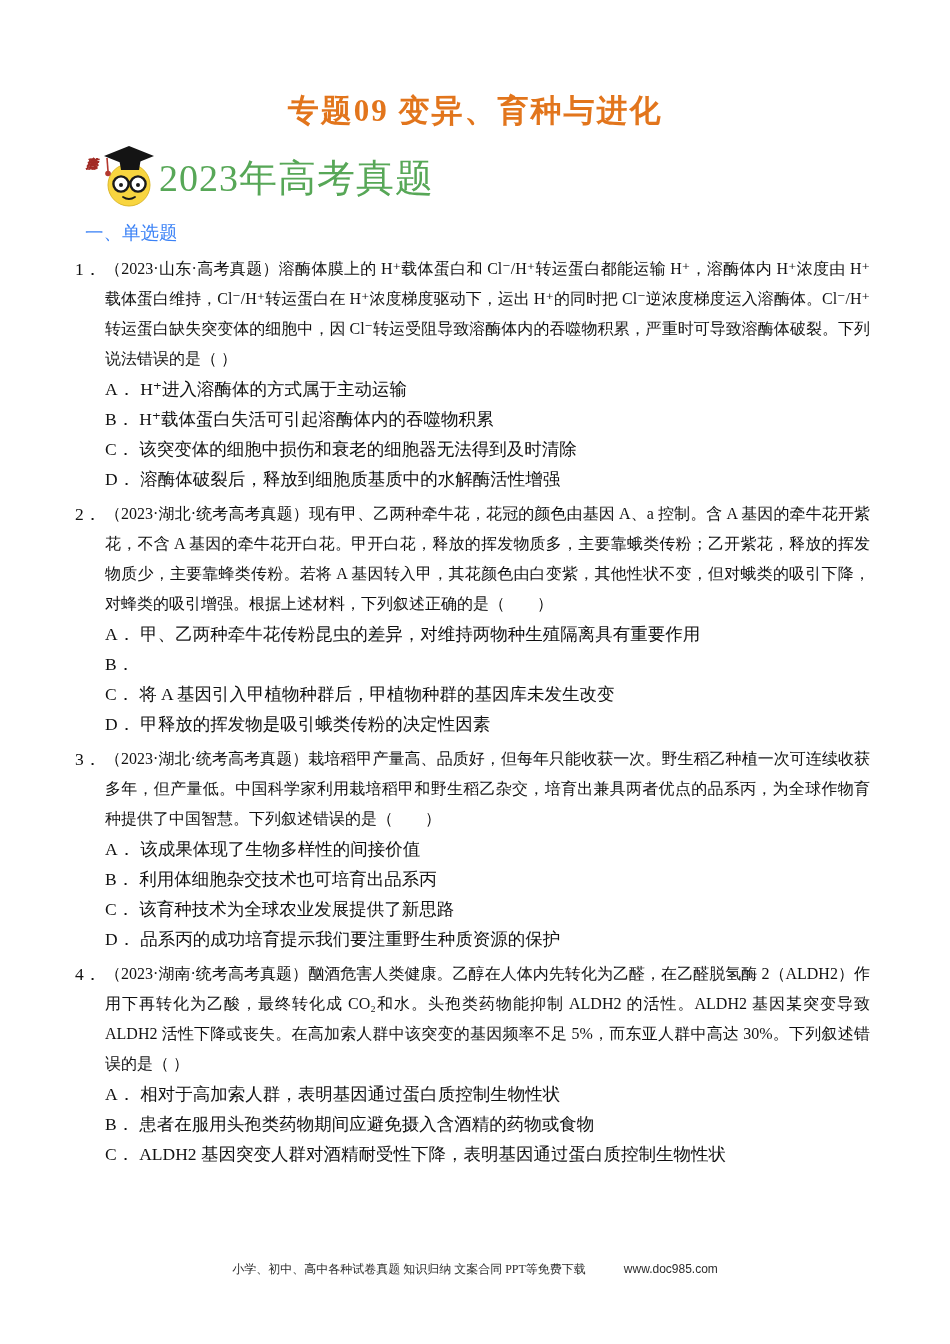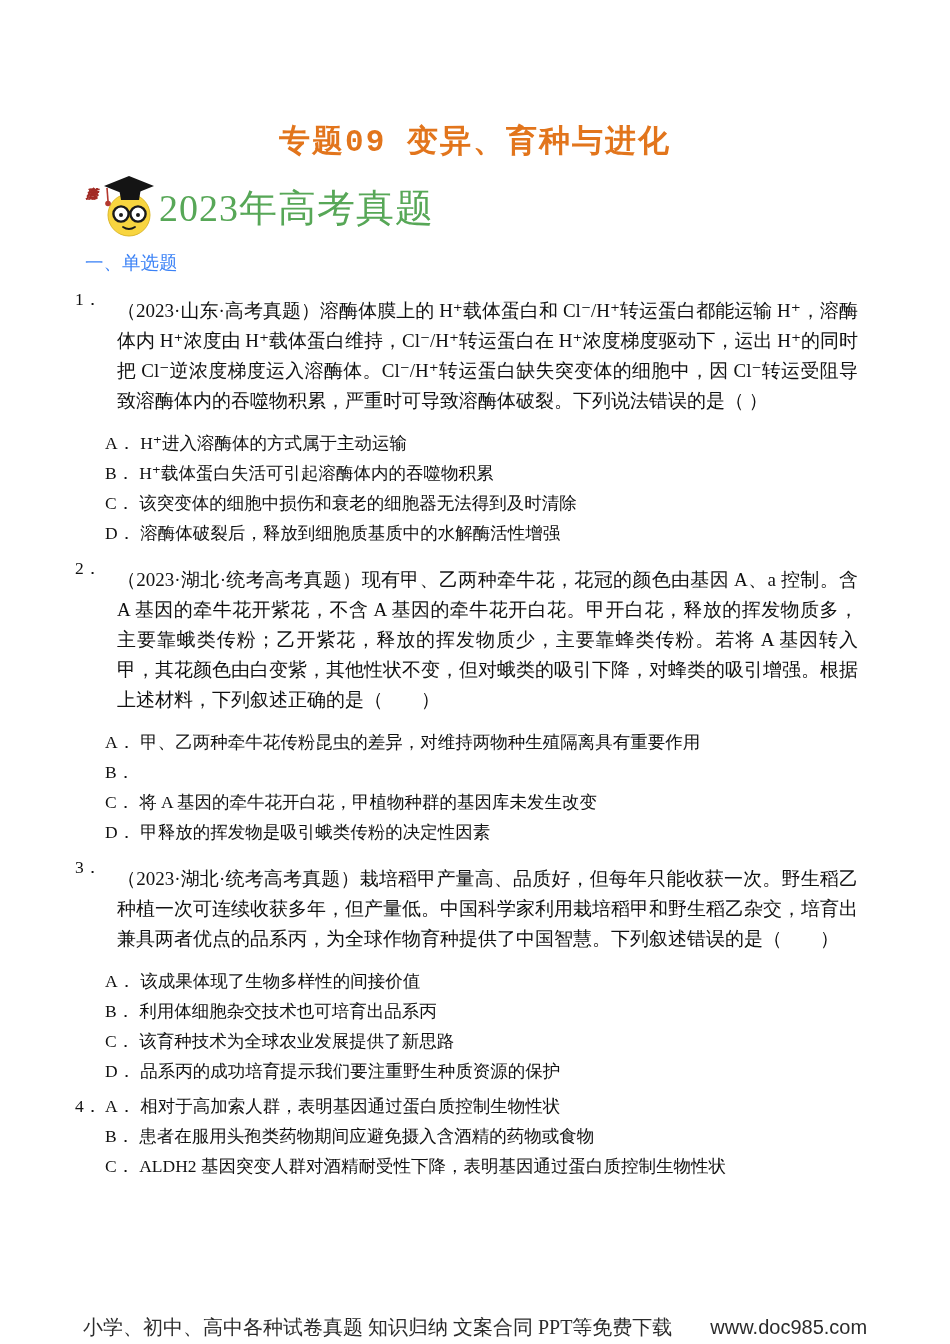--- a/index.html
+++ b/index.html
@@ -9,23 +9,23 @@
   }
   body {
     width: 950px;
     height: 1344px;
     position: relative;
     overflow: hidden;
     font-family: "Liberation Serif", "DejaVu Serif", serif;
     color: #111111;
   }
   .doc-title {
-    padding-top: 120px;
+    padding-top: 90px;
     text-align: center;
-    font-family: Liberation Mono, monospace;
+    font-family: Liberation Serif, serif;
     font-weight: bold;
     font-size: 31px;
     letter-spacing: 2px;
     color: #e2751c;
   }
   .banner {
     display: flex;
     align-items: center;
     margin: 13px 0 0 85px;
     height: 66px;
@@ -61,42 +61,42 @@
   .question { margin-bottom: 5px; }
   .q-row { display: flex; }
   .q-num {
     width: 30px;
     flex-shrink: 0;
     font-size: 17.5px;
     line-height: 30px;
   }
   .q-main { flex: 1; min-width: 0; }
   .q-stem {
-    margin: 12px;
-    font-size: 19px;
+    margin: 0;
+    font-size: 16px;
     line-height: 30px;
     text-align: justify;
     text-justify: inter-ideograph;
   }
   .q-option {
     display: flex;
     font-size: 17.5px;
     line-height: 30px;
   }
   .opt-label { flex-shrink: 0; margin-right: 5px; }
   .footer {
     position: absolute;
     left: 0;
-    top: 1314px;
+    top: 1261px;
     width: 100%;
     display: flex;
     justify-content: center;
     align-items: baseline;
     gap: 38px;
-    font-size: 20px;
+    font-size: 12px;
     color: #2b2b2b;
   }
   .footer .site { font-family: "Liberation Sans", "DejaVu Sans", sans-serif; }
 </style>
 </head>
 <body>
 
 <div class="doc-title">专题09 变异、育种与进化</div>
 
 <div class="banner">
@@ -155,21 +155,21 @@
         <p class="q-stem">（2023·湖北·统考高考真题）现有甲、乙两种牵牛花，花冠的颜色由基因 A、a 控制。含 A 基因的牵牛花开紫花，不含 A 基因的牵牛花开白花。甲开白花，释放的挥发物质多，主要靠蛾类传粉；乙开紫花，释放的挥发物质少，主要靠蜂类传粉。若将 A 基因转入甲，其花颜色由白变紫，其他性状不变，但对蛾类的吸引下降，对蜂类的吸引增强。根据上述材料，下列叙述正确的是（　　）</p>
         <div class="q-option">
           <span class="opt-label">A．</span>
           <span class="opt-text">甲、乙两种牵牛花传粉昆虫的差异，对维持两物种生殖隔离具有重要作用</span>
         </div>
         <div class="q-option">
           <span class="opt-label">B．</span>
         </div>
         <div class="q-option">
           <span class="opt-label">C．</span>
-          <span class="opt-text">将 A 基因的牵牛花开白花，甲植物种群的基因库未发生改变</span>
+          <span class="opt-text">将 A 基因引入甲植物种群后，甲植物种群的基因库未发生改变</span>
         </div>
         <div class="q-option">
           <span class="opt-label">D．</span>
           <span class="opt-text">甲释放的挥发物是吸引蛾类传粉的决定性因素</span>
         </div>
       </div>
     </div>
   </div>
 
   <div class="question">
@@ -194,20 +194,21 @@
           <span class="opt-text">品系丙的成功培育提示我们要注重野生种质资源的保护</span>
         </div>
       </div>
     </div>
   </div>
 
   <div class="question">
     <div class="q-row">
       <span class="q-num">4．</span>
       <div class="q-main">
+        <p class="q-stem">（2023·湖南·统考高考真题）酗酒危害人类健康。乙醇在人体内先转化为乙醛，在乙醛脱氢酶 2（ALDH2）作用下再转化为乙酸，最终转化成 CO₂和水。头孢类药物能抑制 ALDH2 的活性。ALDH2 基因某突变导致 ALDH2 活性下降或丧失。在高加索人群中该突变的基因频率不足 5%，而东亚人群中高达 30%。下列叙述错误的是（ ）</p>
         <div class="q-option">
           <span class="opt-label">A．</span>
           <span class="opt-text">相对于高加索人群，表明基因通过蛋白质控制生物性状</span>
         </div>
         <div class="q-option">
           <span class="opt-label">B．</span>
           <span class="opt-text">患者在服用头孢类药物期间应避免摄入含酒精的药物或食物</span>
         </div>
         <div class="q-option">
           <span class="opt-label">C．</span>

